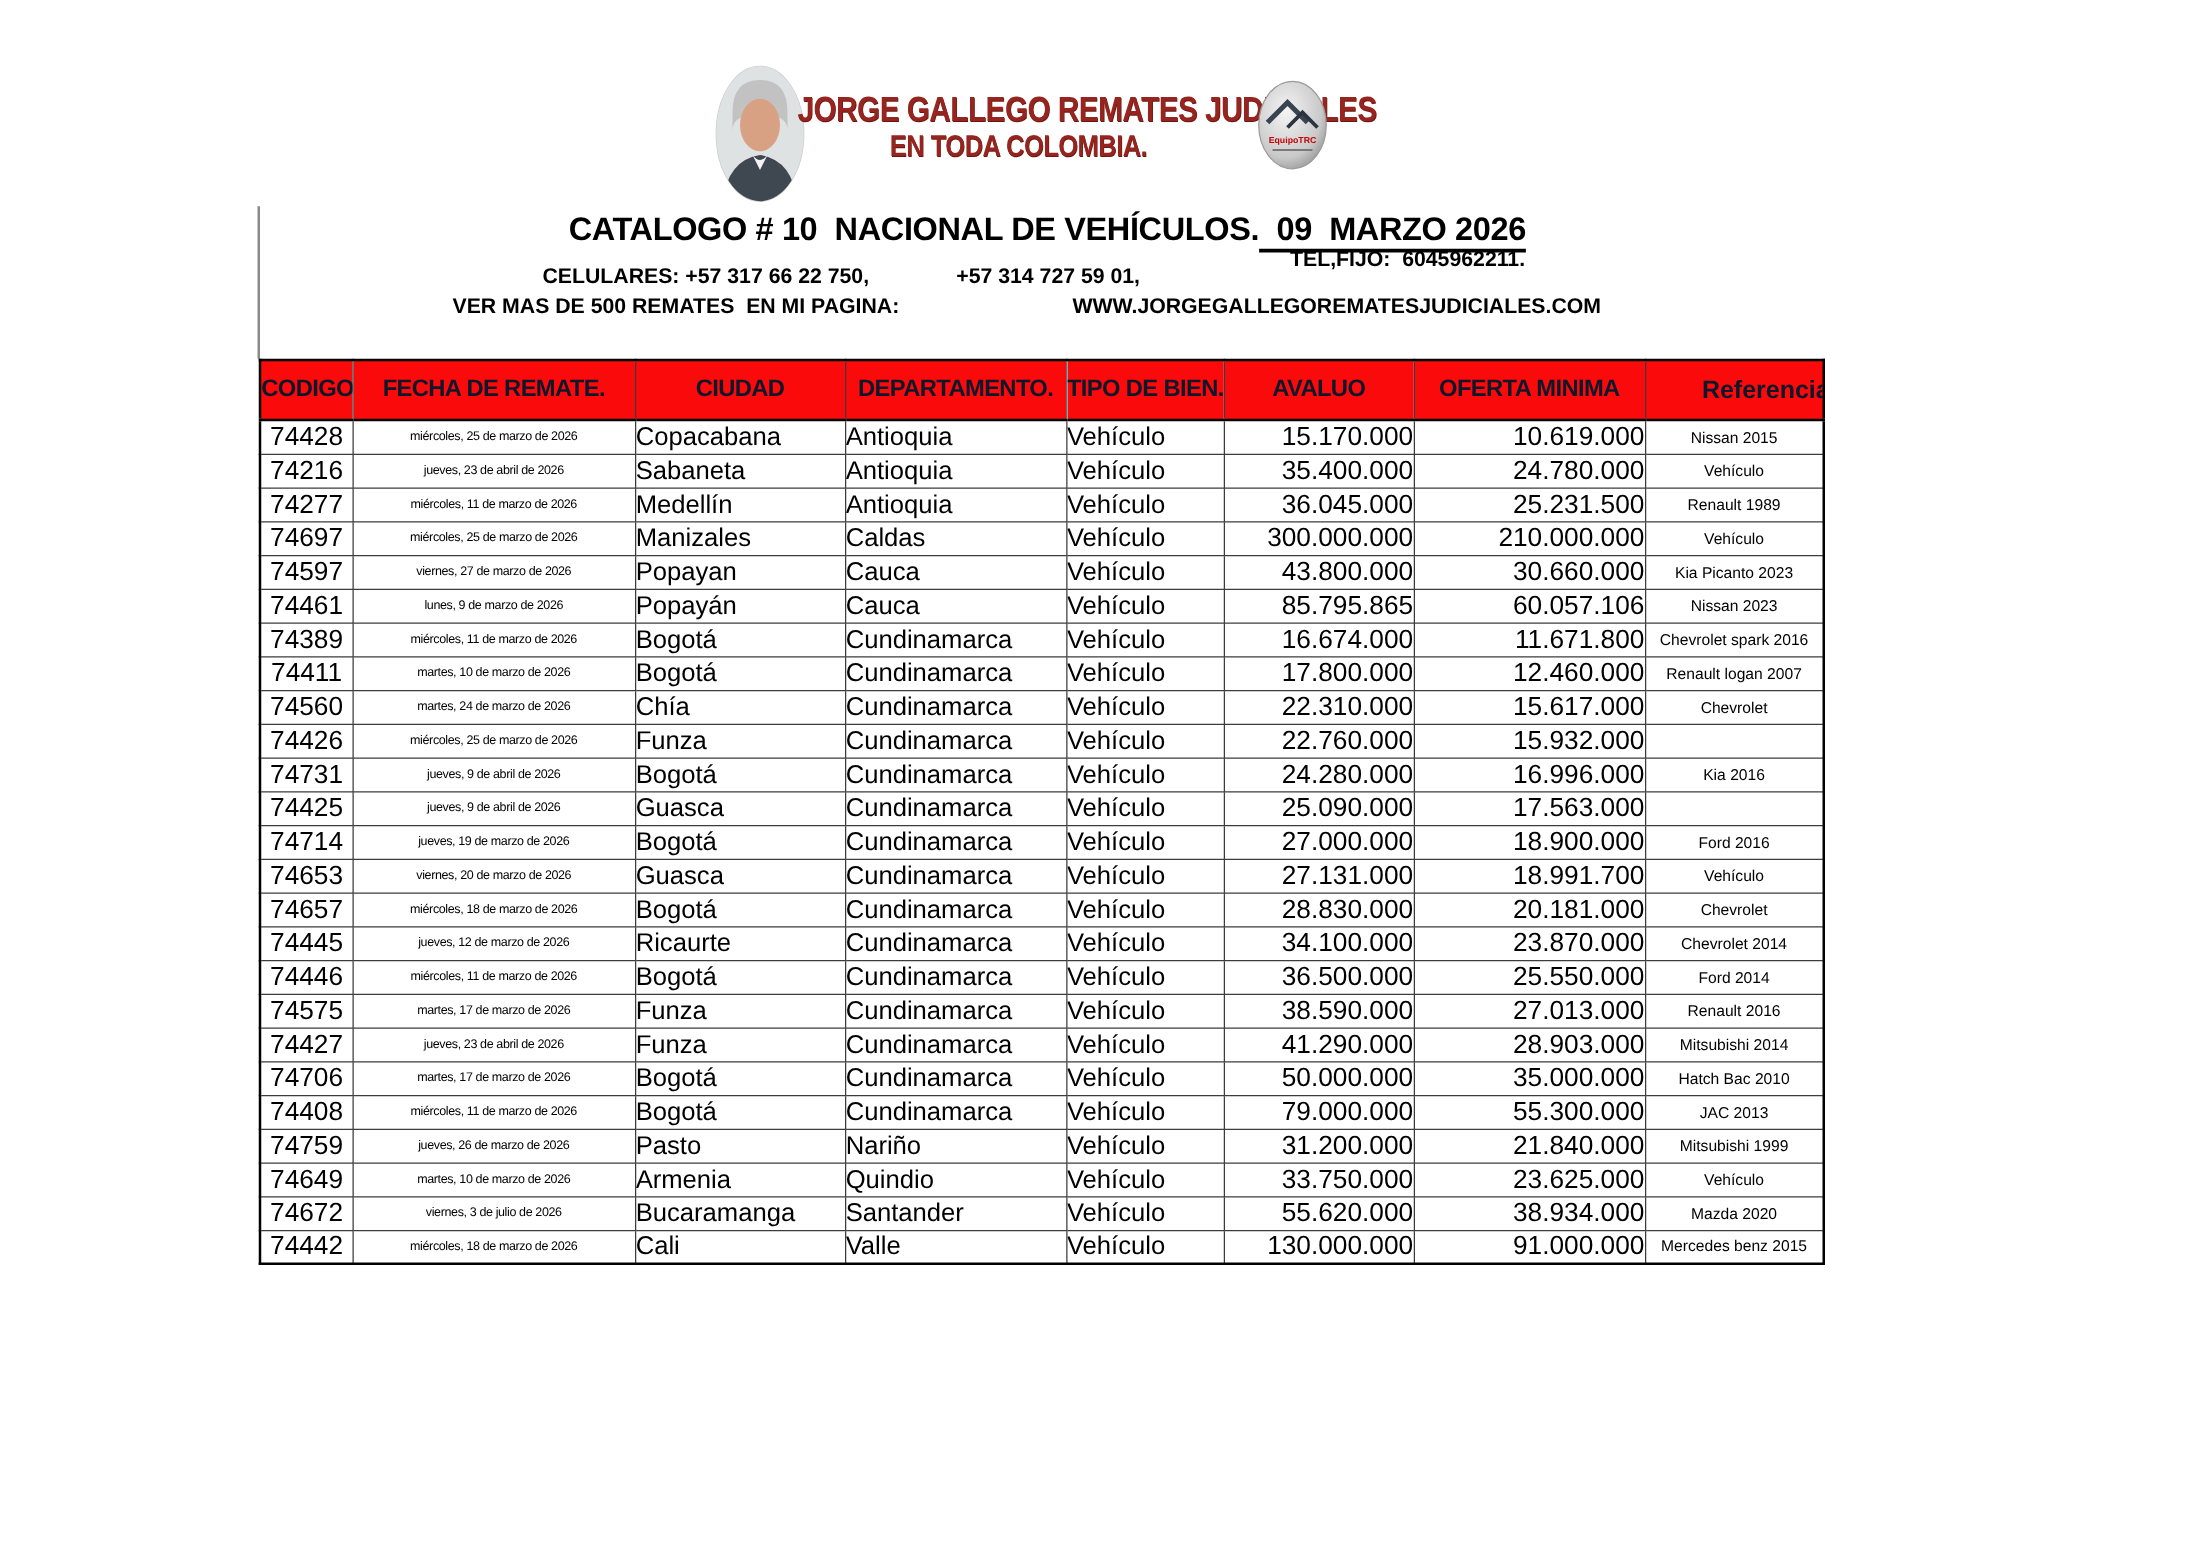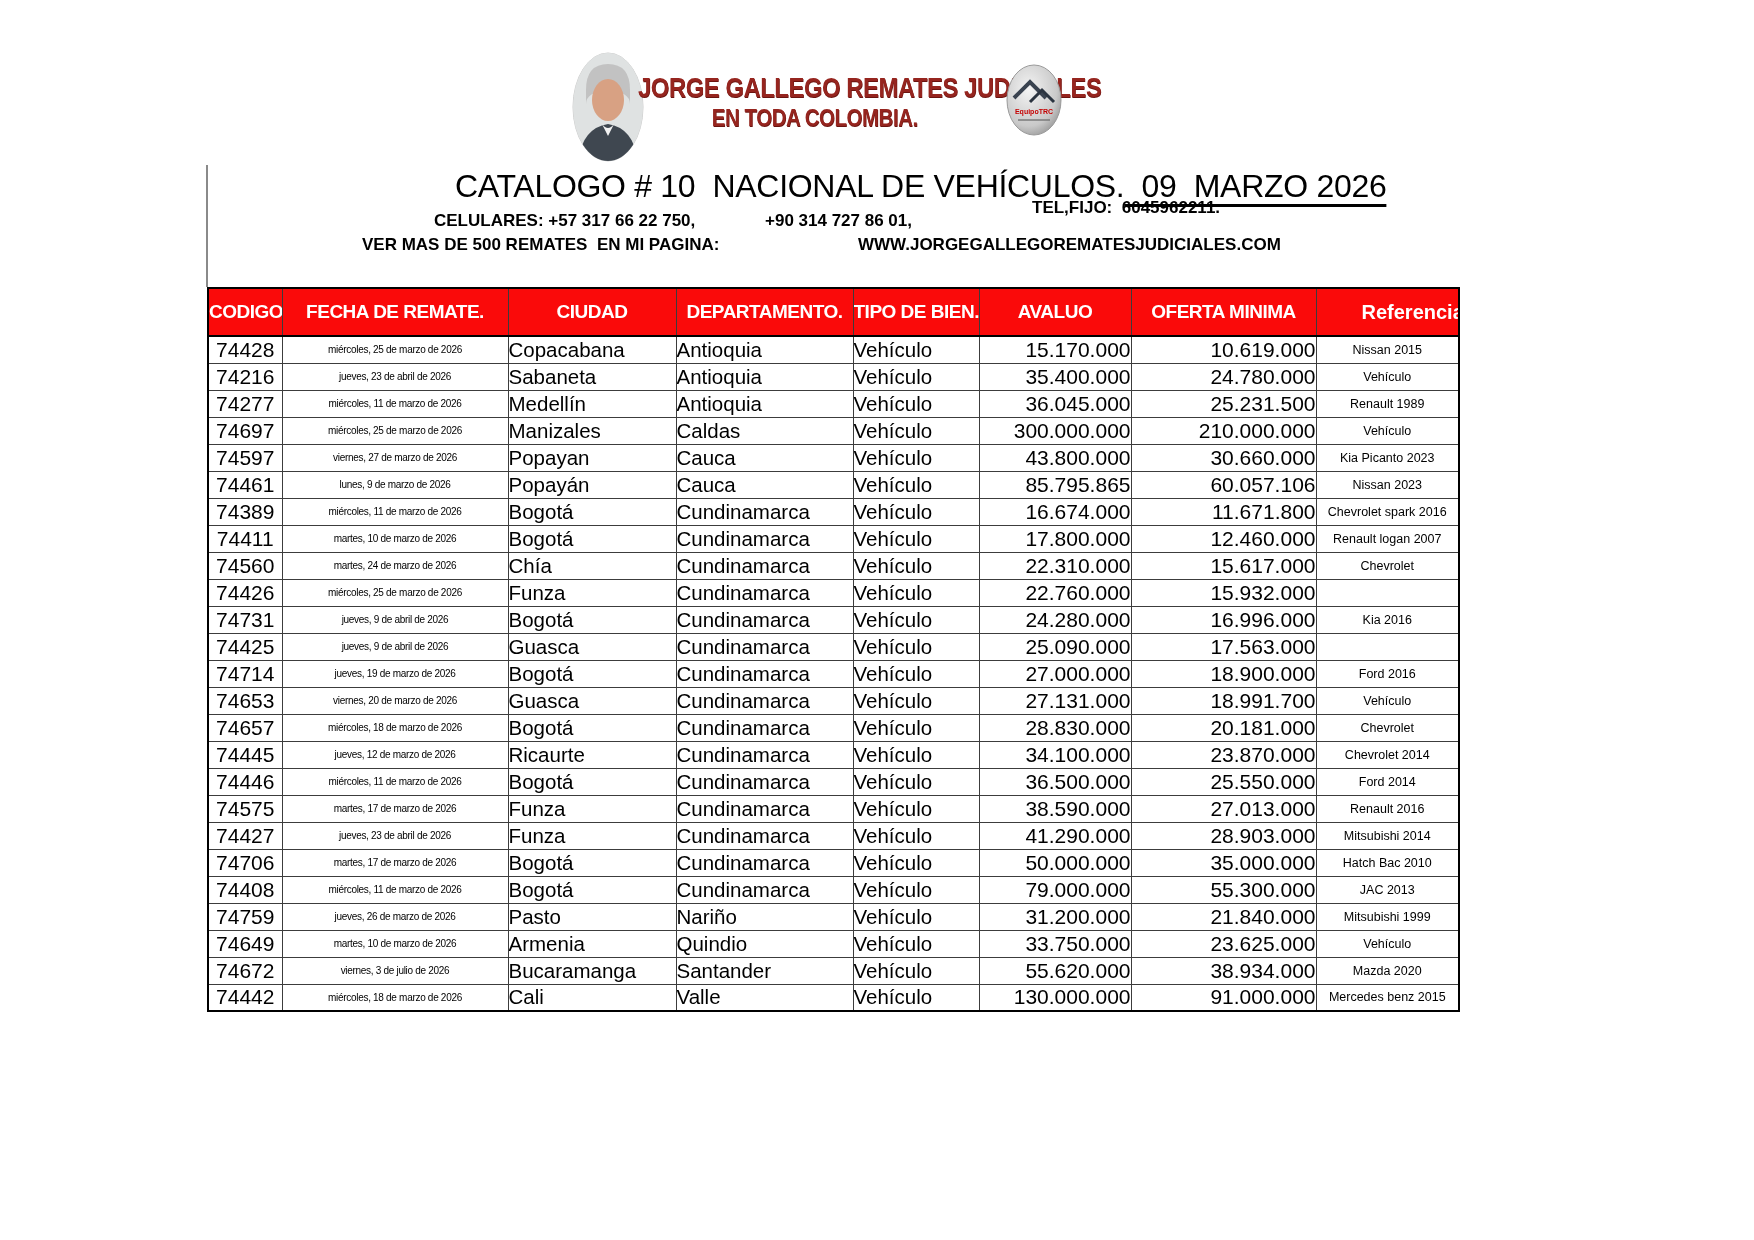--- a/index.html
+++ b/index.html
@@ -17,21 +17,21 @@
     color:#96251f;font-weight:800;letter-spacing:-0.5px;
     text-shadow:0.5px 0.5px 0 #6b1410;
     line-height:1.15;white-space:nowrap;
   }
   .brand .l1{font-size:28px;}
   .brand .l2{font-size:24px;}
   .logo{position:absolute;left:1006px;top:64px;width:56px;height:72px;}
 
   .title{
     position:absolute;left:455px;top:168px;
-    font-size:32px;font-weight:normal;white-space:pre;letter-spacing:-0.3px;
+    font-size:26px;font-weight:bold;white-space:pre;letter-spacing:-0.3px;
   }
   .title .date-part{
     text-decoration:underline;
     text-decoration-thickness:3px;
     text-underline-offset:7px;
   }
   .contact{position:absolute;font-size:17px;font-weight:bold;white-space:pre;}
   .c1{left:434px;top:211px;}
   .c2{left:765px;top:211px;}
   .c3{left:1032px;top:198px;}
@@ -44,21 +44,21 @@
   table.catalog{
     position:absolute;left:207px;top:287px;width:1251px;
     border-collapse:collapse;table-layout:fixed;
     border:2.5px solid #000;
   }
   .catalog th,.catalog td{
     border:1.6px solid #3c3c3c;overflow:hidden;white-space:nowrap;
     padding:0;box-sizing:border-box;
   }
   .catalog thead th{
-    height:48px;background:#fa0a0a;color:#ffffff;
+    height:48px;background:#fa0a0a;color:#0f172a;
     font-size:19px;font-weight:bold;text-align:center;letter-spacing:-0.5px;
     border-bottom:2.2px solid #000;
   }
   .catalog thead th.ref-font{font-size:20px;letter-spacing:0;padding-left:45px;}
   .catalog tbody td{height:27px;background:#fff;}
   .c-codigo{text-align:center;font-size:21px;}
   .c-fecha{text-align:center;font-size:10px;letter-spacing:-0.3px;}
   .c-ciudad,.c-depto,.c-tipo{text-align:left;font-size:20.5px;padding-left:3px;}
   .c-avaluo,.c-oferta{text-align:right;font-size:21px;padding-right:10px;}
   .c-ref{text-align:center;font-size:12.5px;}
@@ -102,21 +102,21 @@
     <path d="M8,34 L24,18 L40,34" fill="none" stroke="#3a4350" stroke-width="4"></path>
     <path d="M24,38 L36,26 L48,38" fill="none" stroke="#2b3440" stroke-width="3"></path>
     <text x="28" y="50" text-anchor="middle" font-size="7" font-weight="bold" fill="#c40000" font-family="Liberation Sans, sans-serif">EquipoTRC</text>
     <line x1="12" y1="56" x2="44" y2="56" stroke="#7a7a7a" stroke-width="1.5"></line>
   </svg>
 </div>
 
 <div class="title"><span>CATALOGO # 10  NACIONAL DE VEHÍCULOS.</span><span class="date-part">  09  MARZO 2026</span></div>
 
 <div class="contact c1">CELULARES: +57 317 66 22 750,</div>
-<div class="contact c2">+90 314 727 86 01,</div>
+<div class="contact c2">+57 314 727 59 01,</div>
 <div class="contact c3">TEL,FIJO:  6045962211.</div>
 <div class="contact c4">VER MAS DE 500 REMATES  EN MI PAGINA:</div>
 <div class="contact c5">WWW.JORGEGALLEGOREMATESJUDICIALES.COM</div>
 
 <div class="margin-line"></div>
 
 <table class="catalog">
   <colgroup>
     <col style="width:74px">
       <col style="width:226px">

